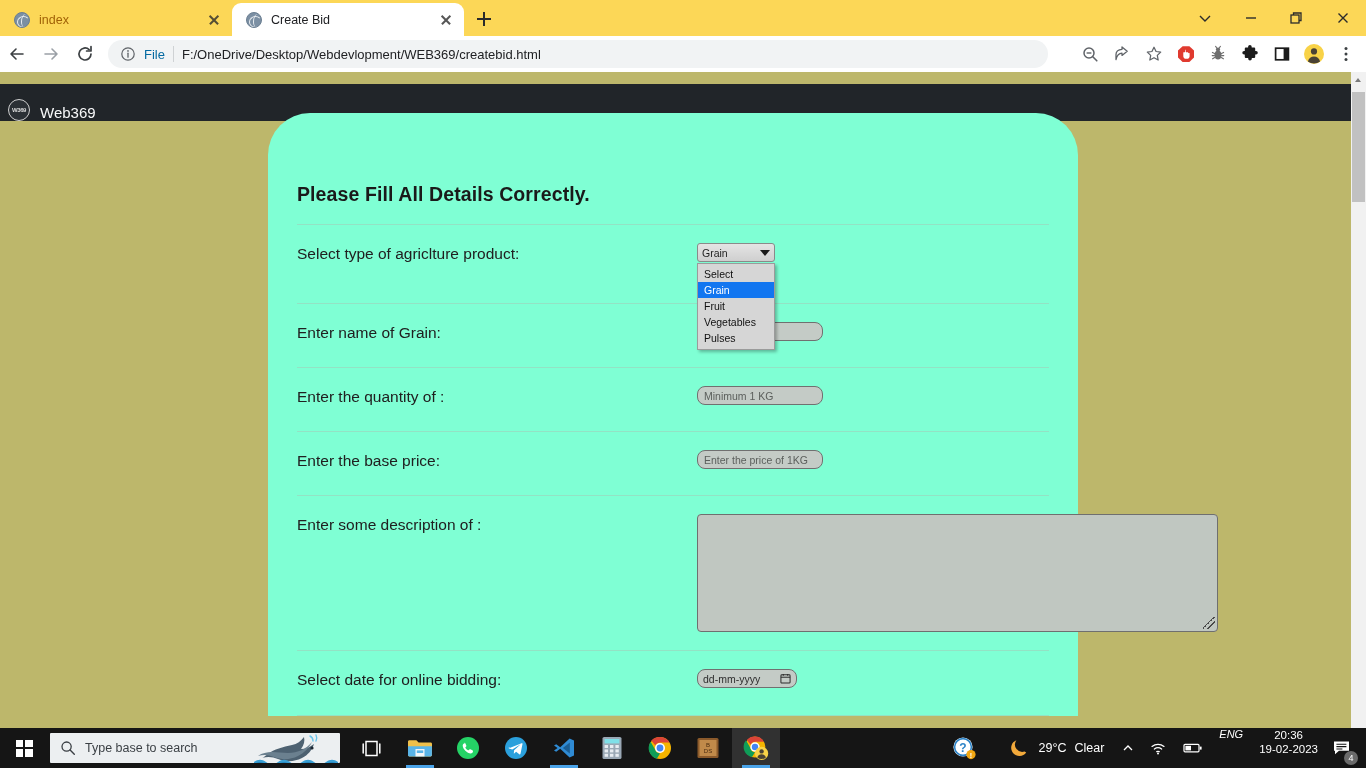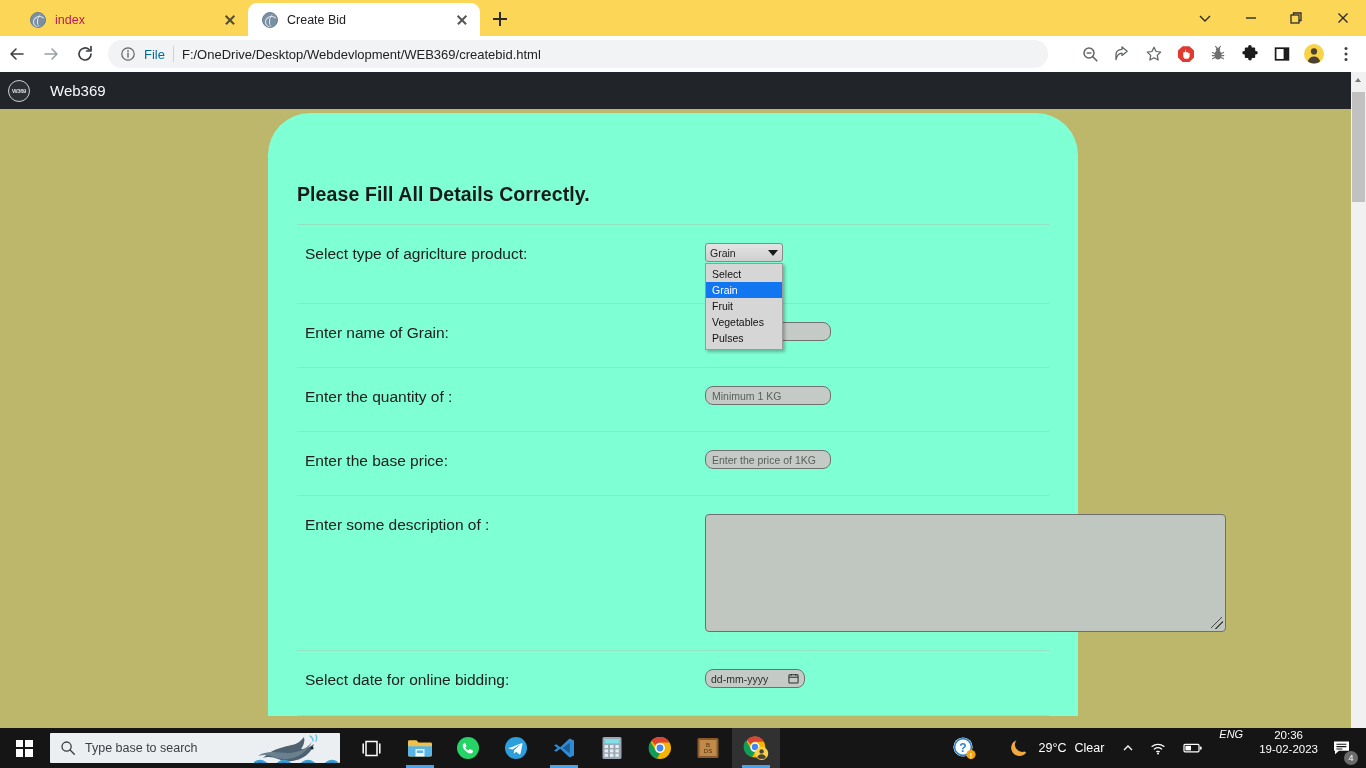--- a/index.html
+++ b/index.html
@@ -15,21 +15,21 @@
   .tabstrip {
     position: absolute; left: 0; top: 0; width: 1366px; height: 36px;
     background: #FCD757;
     display: flex; align-items: flex-end;
   }
   .tab {
     position: relative; height: 33px; display: flex; align-items: center;
     padding: 0 10px 0 14px; gap: 9px; min-width: 232px; max-width: 232px;
     border-radius: 9px 9px 0 0; font-size: 12.5px; color: #3c3c3c;
   }
-  .tab.inactive { background: transparent; color: #be185d; margin-left: 16px; }
+  .tab.inactive { background: transparent; color: #a16207; }
   .tab.active { background: #ffffff; color: #202124; }
   .tab .favicon {
     width: 16px; height: 16px; border-radius: 50%;
     background: radial-gradient(circle at 35% 32%, #8fa7bd 0%, #5d7governance 1%, #5b7590 60%, #3f566d 100%);
     position: relative; flex: 0 0 16px;
     border: 1px solid #6b7f92;
     background: #7b8fa3;
     overflow: hidden;
   }
   .tab .favicon::before {
@@ -87,22 +87,22 @@
   .tbicons { display: flex; align-items: center; margin-left: auto; padding-right: 4px; }
   .tbicon { width: 32px; height: 30px; position: relative; flex: 0 0 32px; }
   .tbicon svg { position: absolute; left: 50%; top: 50%; transform: translate(-50%,-50%); }
 
   
   .viewport {
     position: absolute; left: 0; top: 72px; width: 1366px; height: 656px;
     background: #BDB76B; overflow: hidden;
   }
   .sitenav {
-    height: 37px; background: #212529; display: flex; align-items: center;
-    padding: 0 0 0 8px; gap: 20px; width: 1351px;
+    height: 37px; background: #212529; display: flex; align-items: flex-end;
+    padding: 0 0 0 8px; gap: 10px; width: 1351px; margin-top: 12px;
   }
   .sitelogo {
     width: 22px; height: 22px; border-radius: 50%;
     border: 1.5px solid #cfcfcf; display: flex; align-items: center; justify-content: center;
     color: #dcdcdc; font-size: 6px; letter-spacing: -.4px; font-weight: bold;
     background: #2b3035;
   }
   .sitebrand { color: #f8f9fa; font-size: 15px; }
 
   .card {
@@ -111,21 +111,21 @@
     padding: 0 14px;
   }
   .card h1 {
     font-size: 19.5px; font-weight: bold; color: #1a1a1a;
     padding: 70px 0 0 15px; letter-spacing: .1px;
   }
   .rowsep { height: 1px; background: #9ad8bf; margin: 18px 15px 0 15px; opacity: .75; }
   .frow {
     display: flex; align-items: flex-start; padding: 18px 15px 0 15px; position: relative;
   }
-  .flabel { font-size: 15.5px; color: #202020; flex: 0 0 400px; padding-top: 2px; margin-left: 8px; }
+  .flabel { font-size: 15.5px; color: #202020; flex: 0 0 400px; padding-top: 2px; }
   .fctl { flex: 1 1 auto; }
 
   .txtinput {
     background: #c4cbc6; border: 1px solid #707070; border-radius: 8px;
     height: 19px; width: 126px; font-size: 10.5px; color: #5b5f5c;
     padding: 0 6px; display: flex; align-items: center; font-family: "Liberation Sans", sans-serif;
   }
   .txtarea {
     background: #c0c7c1; border: 1px solid #6f6f6f; border-radius: 4px;
     width: 521px; height: 118px; position: relative;

